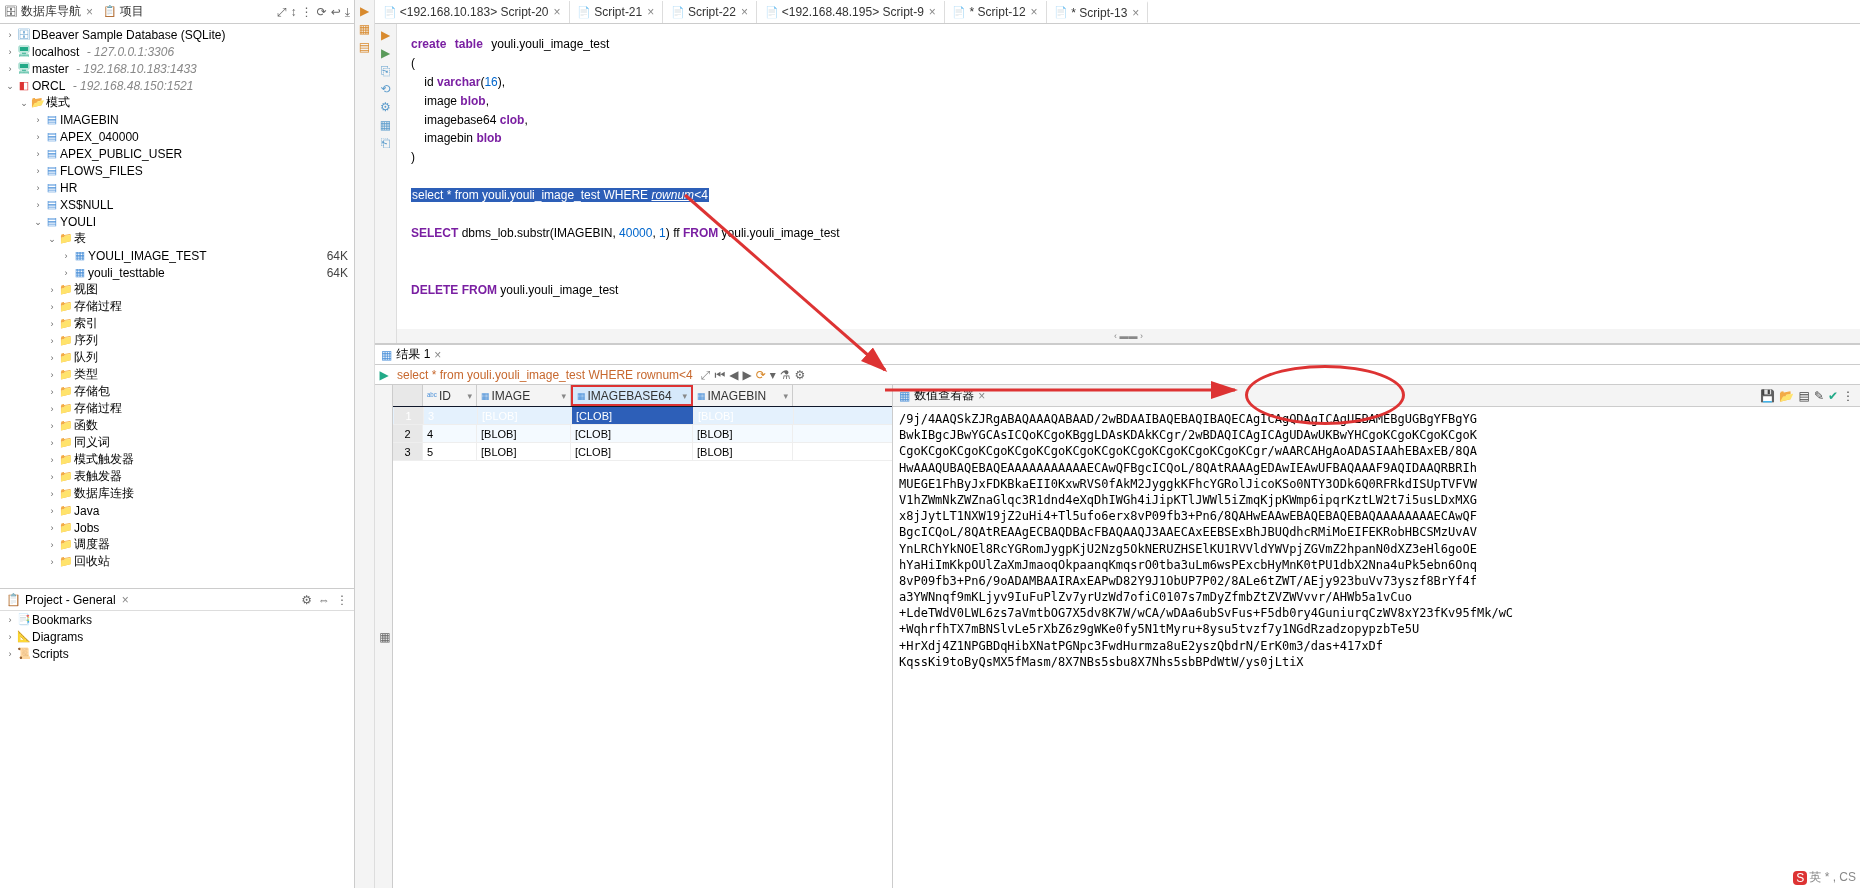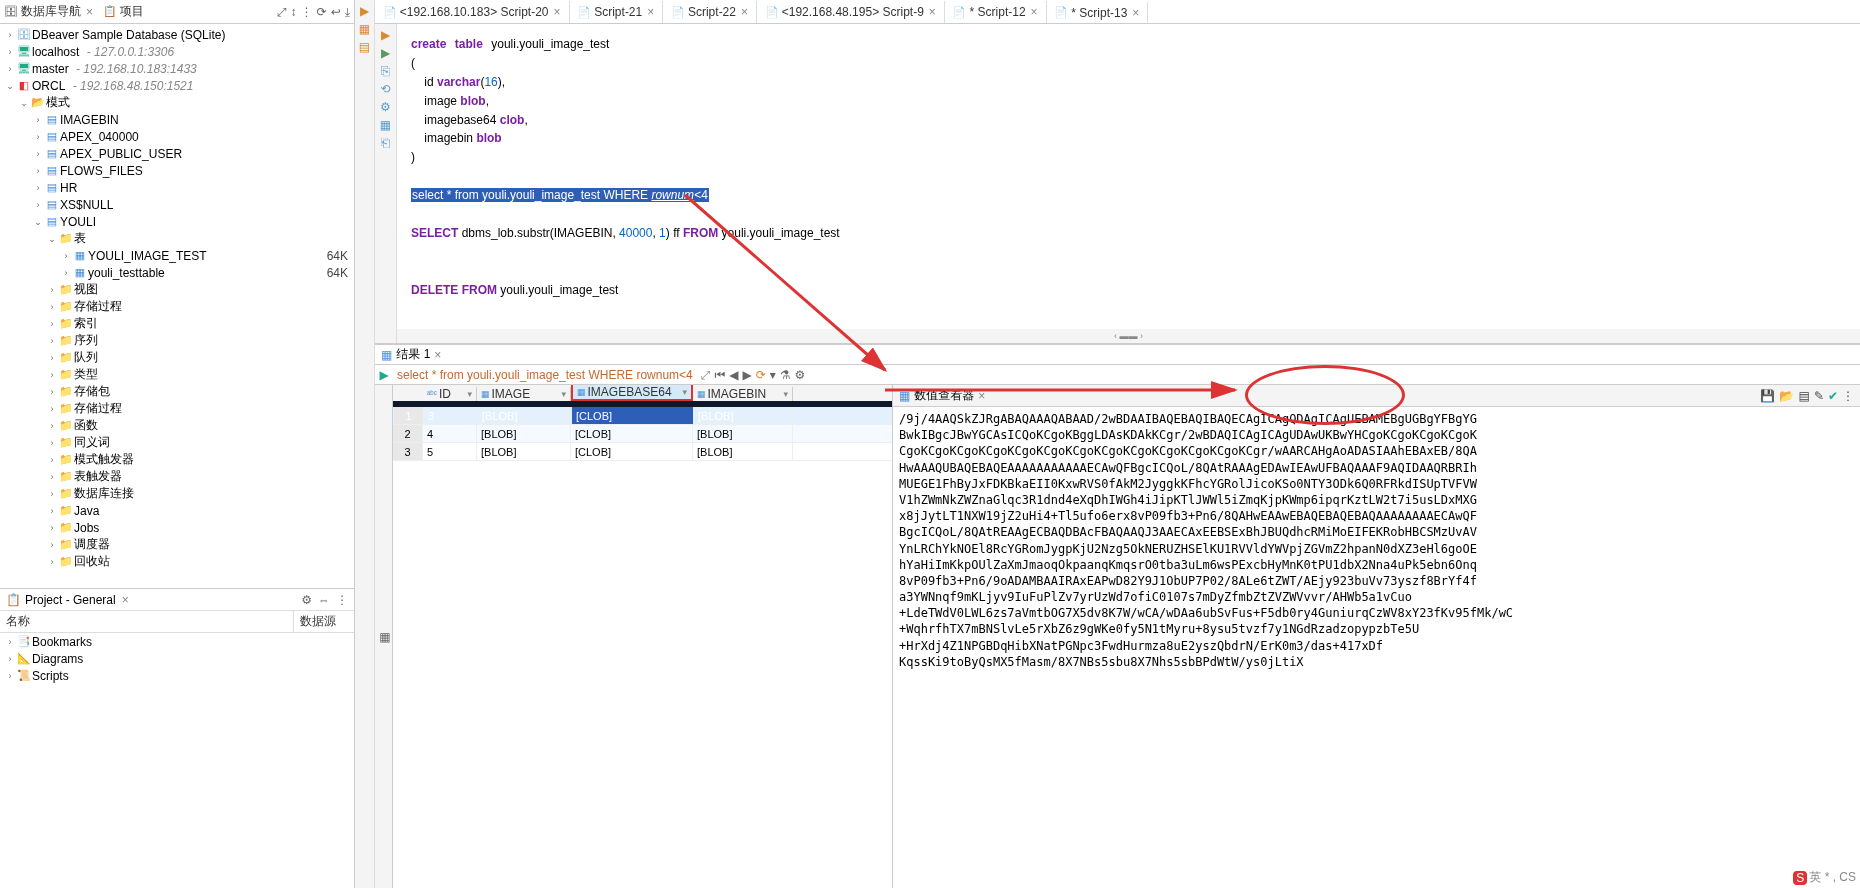--- a/index.html
+++ b/index.html
@@ -81,21 +81,21 @@
   .res-filter { display:flex; align-items:center; height:20px; border-bottom:1px solid #ccc; position:relative; }
   .res-filter .play { color:#2a8; width:18px; text-align:center; }
   .res-filter .qtext { color:#c7682e; padding:0 4px; }
   .res-filter .placeholder { color:#999; font-style:italic; flex:1; }
   .res-filter .rt-tools { display:flex; gap:4px; padding-right:4px; color:#666; }
 
   .res-body { flex:1; display:flex; overflow:hidden; }
   .res-left-tools { width:18px; background:#f4f4f4; border-right:1px solid #ccc; display:flex; flex-direction:column; align-items:center; gap:10px; padding:10px 0; color:#666; font-size:10px; writing-mode:vertical-rl; }
 
   .grid-wrap { width:500px; display:flex; flex-direction:column; border-right:1px solid #ccc; }
-  .grid-header { display:flex; background:#f4f4f4; height:22px; border-bottom:6px solid #0f172a;align-items:flex-end; }
+  .grid-header { display:flex; background:#f4f4f4; height:22px; border-bottom:1px solid #0f172a; }
   .gh { border-right:1px solid #ccc; display:flex; align-items:center; padding:0 4px; gap:2px; font-size:11px; color:#333; }
   .gh .dd { margin-left:auto; color:#888; font-size:9px; }
   .gh.rownum { width:30px; background:#e8e8e8; }
   .gh.id { width:54px; }
   .gh.img { width:94px; }
   .gh.b64 { width:122px; }
   .gh.bin { width:100px; }
   .gh .hic { color:#4a90d9; font-size:9px; }
   .gh.highlighted { background:#d6e9fb; border:2px solid #d33; }
 
@@ -318,24 +318,20 @@
     <div class="project-pane">
       <div class="proj-head">
         <span class="ic">📋</span>
         <span>Project - General</span>
         <span class="close">×</span>
         <div class="tools">
           <span>⚙</span>
           <span>⇔</span>
           <span>⋮</span>
         </div>
-      </div>
-      <div class="proj-cols">
-        <div class="c1">名称</div>
-        <div class="c2">数据源</div>
       </div>
       <div class="proj-tree" id="proj-tree">
           <div class="tree-row" style="--ind: 4px;">
             <span class="arrow">›</span>
             <span class="ic ic-folder">📑</span>
             <span class="lbl">Bookmarks</span>
           </div>
           <div class="tree-row" style="--ind: 4px;">
             <span class="arrow">›</span>
             <span class="ic ic-folder">📐</span>

